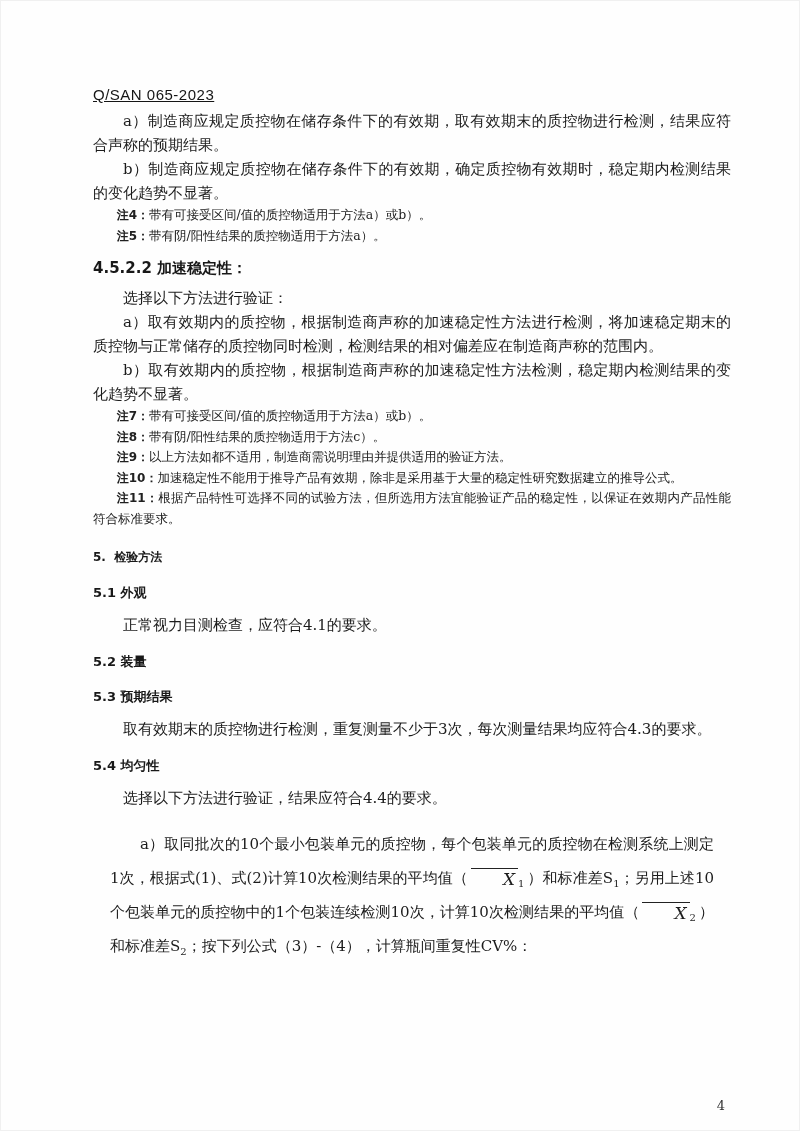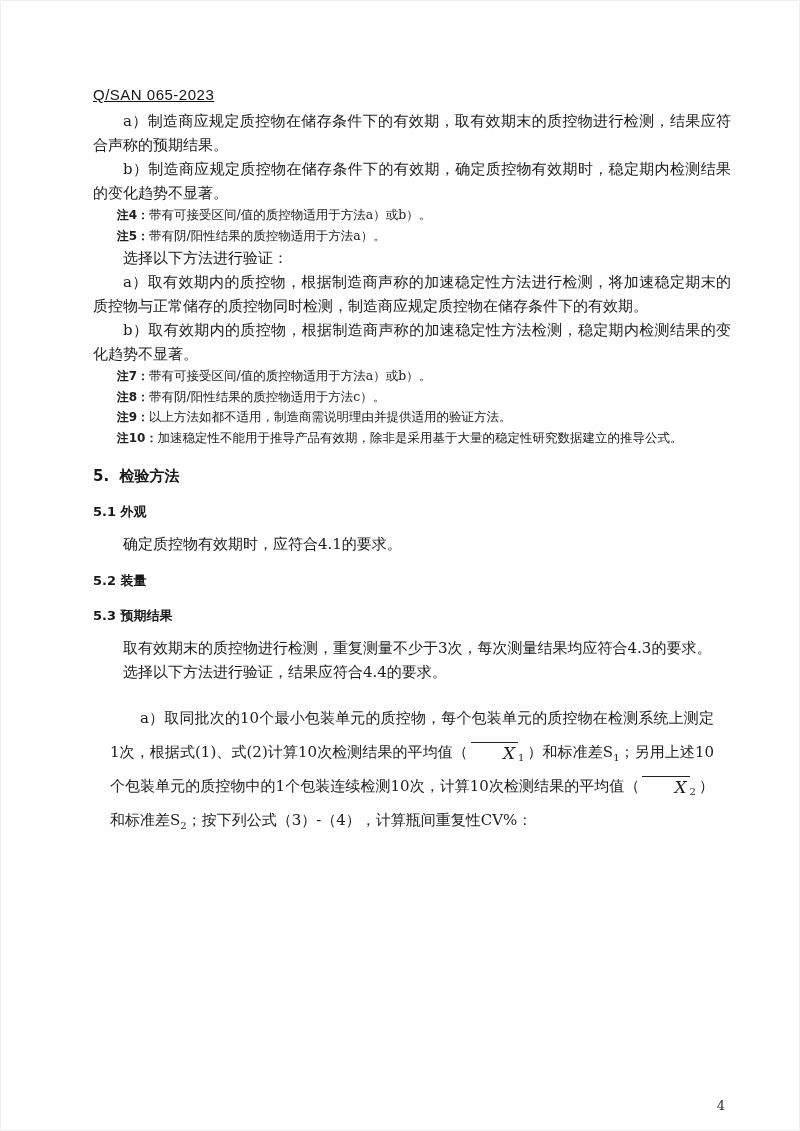--- a/index.html
+++ b/index.html
@@ -48,21 +48,21 @@
     font-weight: bold;
     font-family: "DejaVu Sans", "Liberation Sans", sans-serif;
     font-size: 12px;
   }
   .h1, .h2, .h3 {
     font-family: "DejaVu Sans", "Liberation Sans", sans-serif;
     font-weight: bold;
     color: #181818;
     white-space: pre-wrap;
   }
-  .h1 { font-size: 15px; line-height: 21px; margin: 18px 0 0 0; }
+  .h1 { font-size: 12px; line-height: 21px; margin: 18px 0 0 0; }
   .h2 { font-size: 13px;  line-height: 20px; margin: 15px 0 10px 0; }
   .h3 { font-size: 15px;  line-height: 20px; margin: 12px 0 8px 0; }
   .formula {
     margin: 17px;
     font-size: 15px;
     line-height: 34px;
     text-indent: 2em;
     text-align: justify;
   }
   .xbar { white-space: nowrap; margin: 0 3px; }
@@ -92,31 +92,34 @@
 <body>
 
 <div class="page">
   <div class="content">
     <div class="doc-header">Q/SAN 065-2023</div>
     <div>
         <div class="para">a）制造商应规定质控物在储存条件下的有效期，取有效期末的质控物进行检测，结果应符合声称的预期结果。</div>
         <div class="para">b）制造商应规定质控物在储存条件下的有效期，确定质控物有效期时，稳定期内检测结果的变化趋势不显著。</div>
         <div class="note"><span class="note-label">注4：</span>带有可接受区间/值的质控物适用于方法a）或b）。</div>
         <div class="note"><span class="note-label">注5：</span>带有阴/阳性结果的质控物适用于方法a）。</div>
+        <div class="h3">4.5.2.2 加速稳定性：</div>
         <div class="para">选择以下方法进行验证：</div>
-        <div class="para">a）取有效期内的质控物，根据制造商声称的加速稳定性方法进行检测，将加速稳定期末的质控物与正常储存的质控物同时检测，制造商应规定质控物在储存条件下的有效期。</div>
+        <div class="para">a）取有效期内的质控物，根据制造商声称的加速稳定性方法进行检测，将加速稳定期末的质控物与正常储存的质控物同时检测，检测结果的相对偏差应在制造商声称的范围内。</div>
         <div class="para">b）取有效期内的质控物，根据制造商声称的加速稳定性方法检测，稳定期内检测结果的变化趋势不显著。</div>
         <div class="note"><span class="note-label">注7：</span>带有可接受区间/值的质控物适用于方法a）或b）。</div>
         <div class="note"><span class="note-label">注8：</span>带有阴/阳性结果的质控物适用于方法c）。</div>
         <div class="note"><span class="note-label">注9：</span>以上方法如都不适用，制造商需说明理由并提供适用的验证方法。</div>
         <div class="note"><span class="note-label">注10：</span>加速稳定性不能用于推导产品有效期，除非是采用基于大量的稳定性研究数据建立的推导公式。</div>
+        <div class="note"><span class="note-label">注11：</span>根据产品特性可选择不同的试验方法，但所选用方法宜能验证产品的稳定性，以保证在效期内产品性能符合标准要求。</div>
         <div class="h1">5.  检验方法</div>
         <div class="h2">5.1 外观</div>
-        <div class="para">确定质控物有效期时，应符合4.1的要求。</div>
+        <div class="para">正常视力目测检查，应符合4.1的要求。</div>
         <div class="h2">5.2 装量</div>
         <div class="h2">5.3 预期结果</div>
         <div class="para">取有效期末的质控物进行检测，重复测量不少于3次，每次测量结果均应符合4.3的要求。</div>
+        <div class="h2">5.4 均匀性</div>
         <div class="para">选择以下方法进行验证，结果应符合4.4的要求。</div>
         <div class="formula">a）取同批次的10个最小包装单元的质控物，每个包装单元的质控物在检测系统上测定1次，根据式(1)、式(2)计算10次检测结果的平均值（<span class="xbar"><span class="xbar-x">X</span><sub class="sn">1</sub></span>）和标准差S<sub class="sn">1</sub>；另用上述10个包装单元的质控物中的1个包装连续检测10次，计算10次检测结果的平均值（<span class="xbar"><span class="xbar-x">X</span><sub class="sn">2</sub></span>）和标准差S<sub class="sn">2</sub>；按下列公式（3）-（4），计算瓶间重复性CV%：</div>
       </div>
   </div>
   <div class="page-number">4</div>
 </div>
 
 </body></html>

